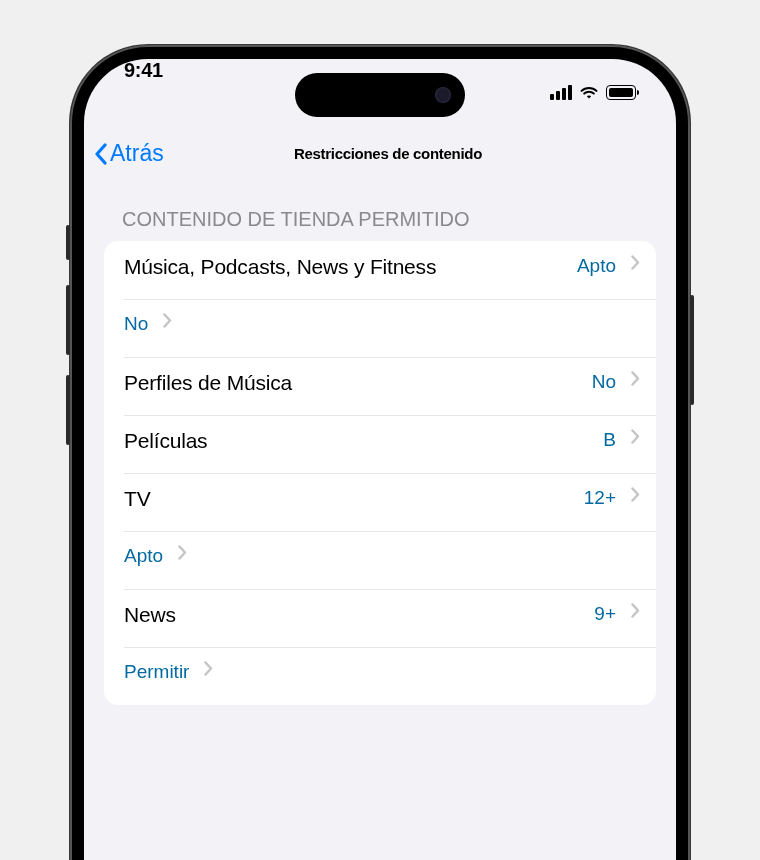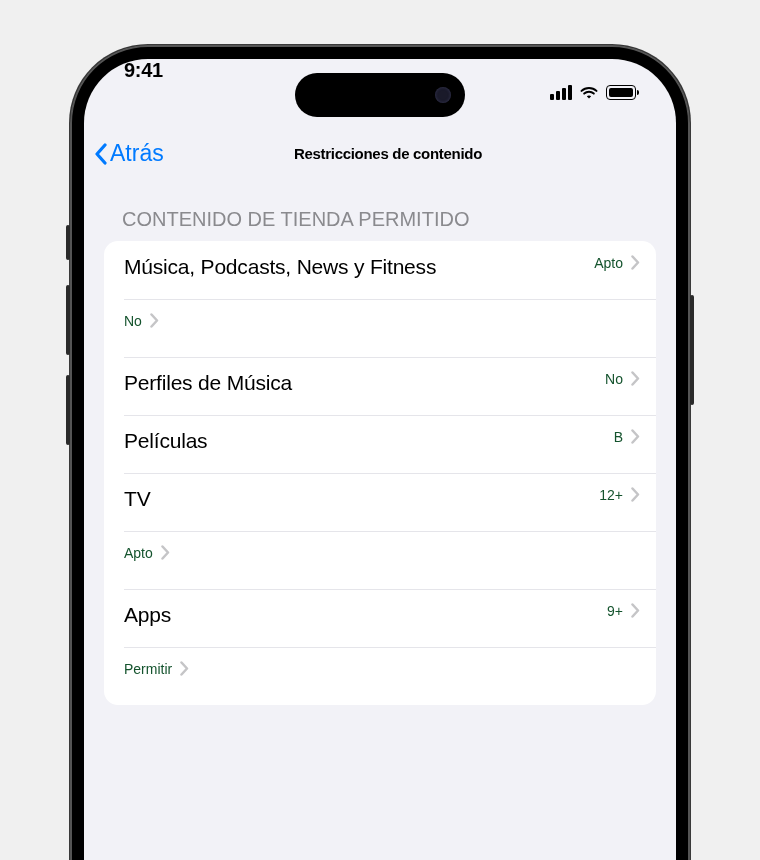--- a/index.html
+++ b/index.html
@@ -174,23 +174,23 @@
       height:1px;
       background:#e5e5ea;
     }
     .row-label {
       flex: 1;
       font-size: 21px;
       letter-spacing: -0.2px;
       color: #000;
     }
     .row-value {
-      font-size: 14px;
-      color: #14532d;
-      margin-right: 8px;
+      font-size: 19px;
+      color: #0369a1;
+      margin-right: 15px;
     }
     .chevron-right {
       width: 9px;
       height: 15px;
     }
     .chevron-right path {
       stroke: #c5c5c7;
       stroke-width: 2.5;
       stroke-linecap: round;
       stroke-linejoin: round;
@@ -287,21 +287,21 @@
         </div>
 
         <div class="row">
           <div class="row-value">Apto</div>
           <svg class="chevron-right" viewBox="0 0 9 15">
               <path d="M1.5 1.5 L7 7.5 L1.5 13.5"></path>
             </svg>
         </div>
 
         <div class="row">
-          <div class="row-label">Apps</div>
+          <div class="row-label">News</div>
           <div class="row-value">9+</div>
           <svg class="chevron-right" viewBox="0 0 9 15">
               <path d="M1.5 1.5 L7 7.5 L1.5 13.5"></path>
             </svg>
         </div>
 
         <div class="row">
           <div class="row-value">Permitir</div>
           <svg class="chevron-right" viewBox="0 0 9 15">
               <path d="M1.5 1.5 L7 7.5 L1.5 13.5"></path>

